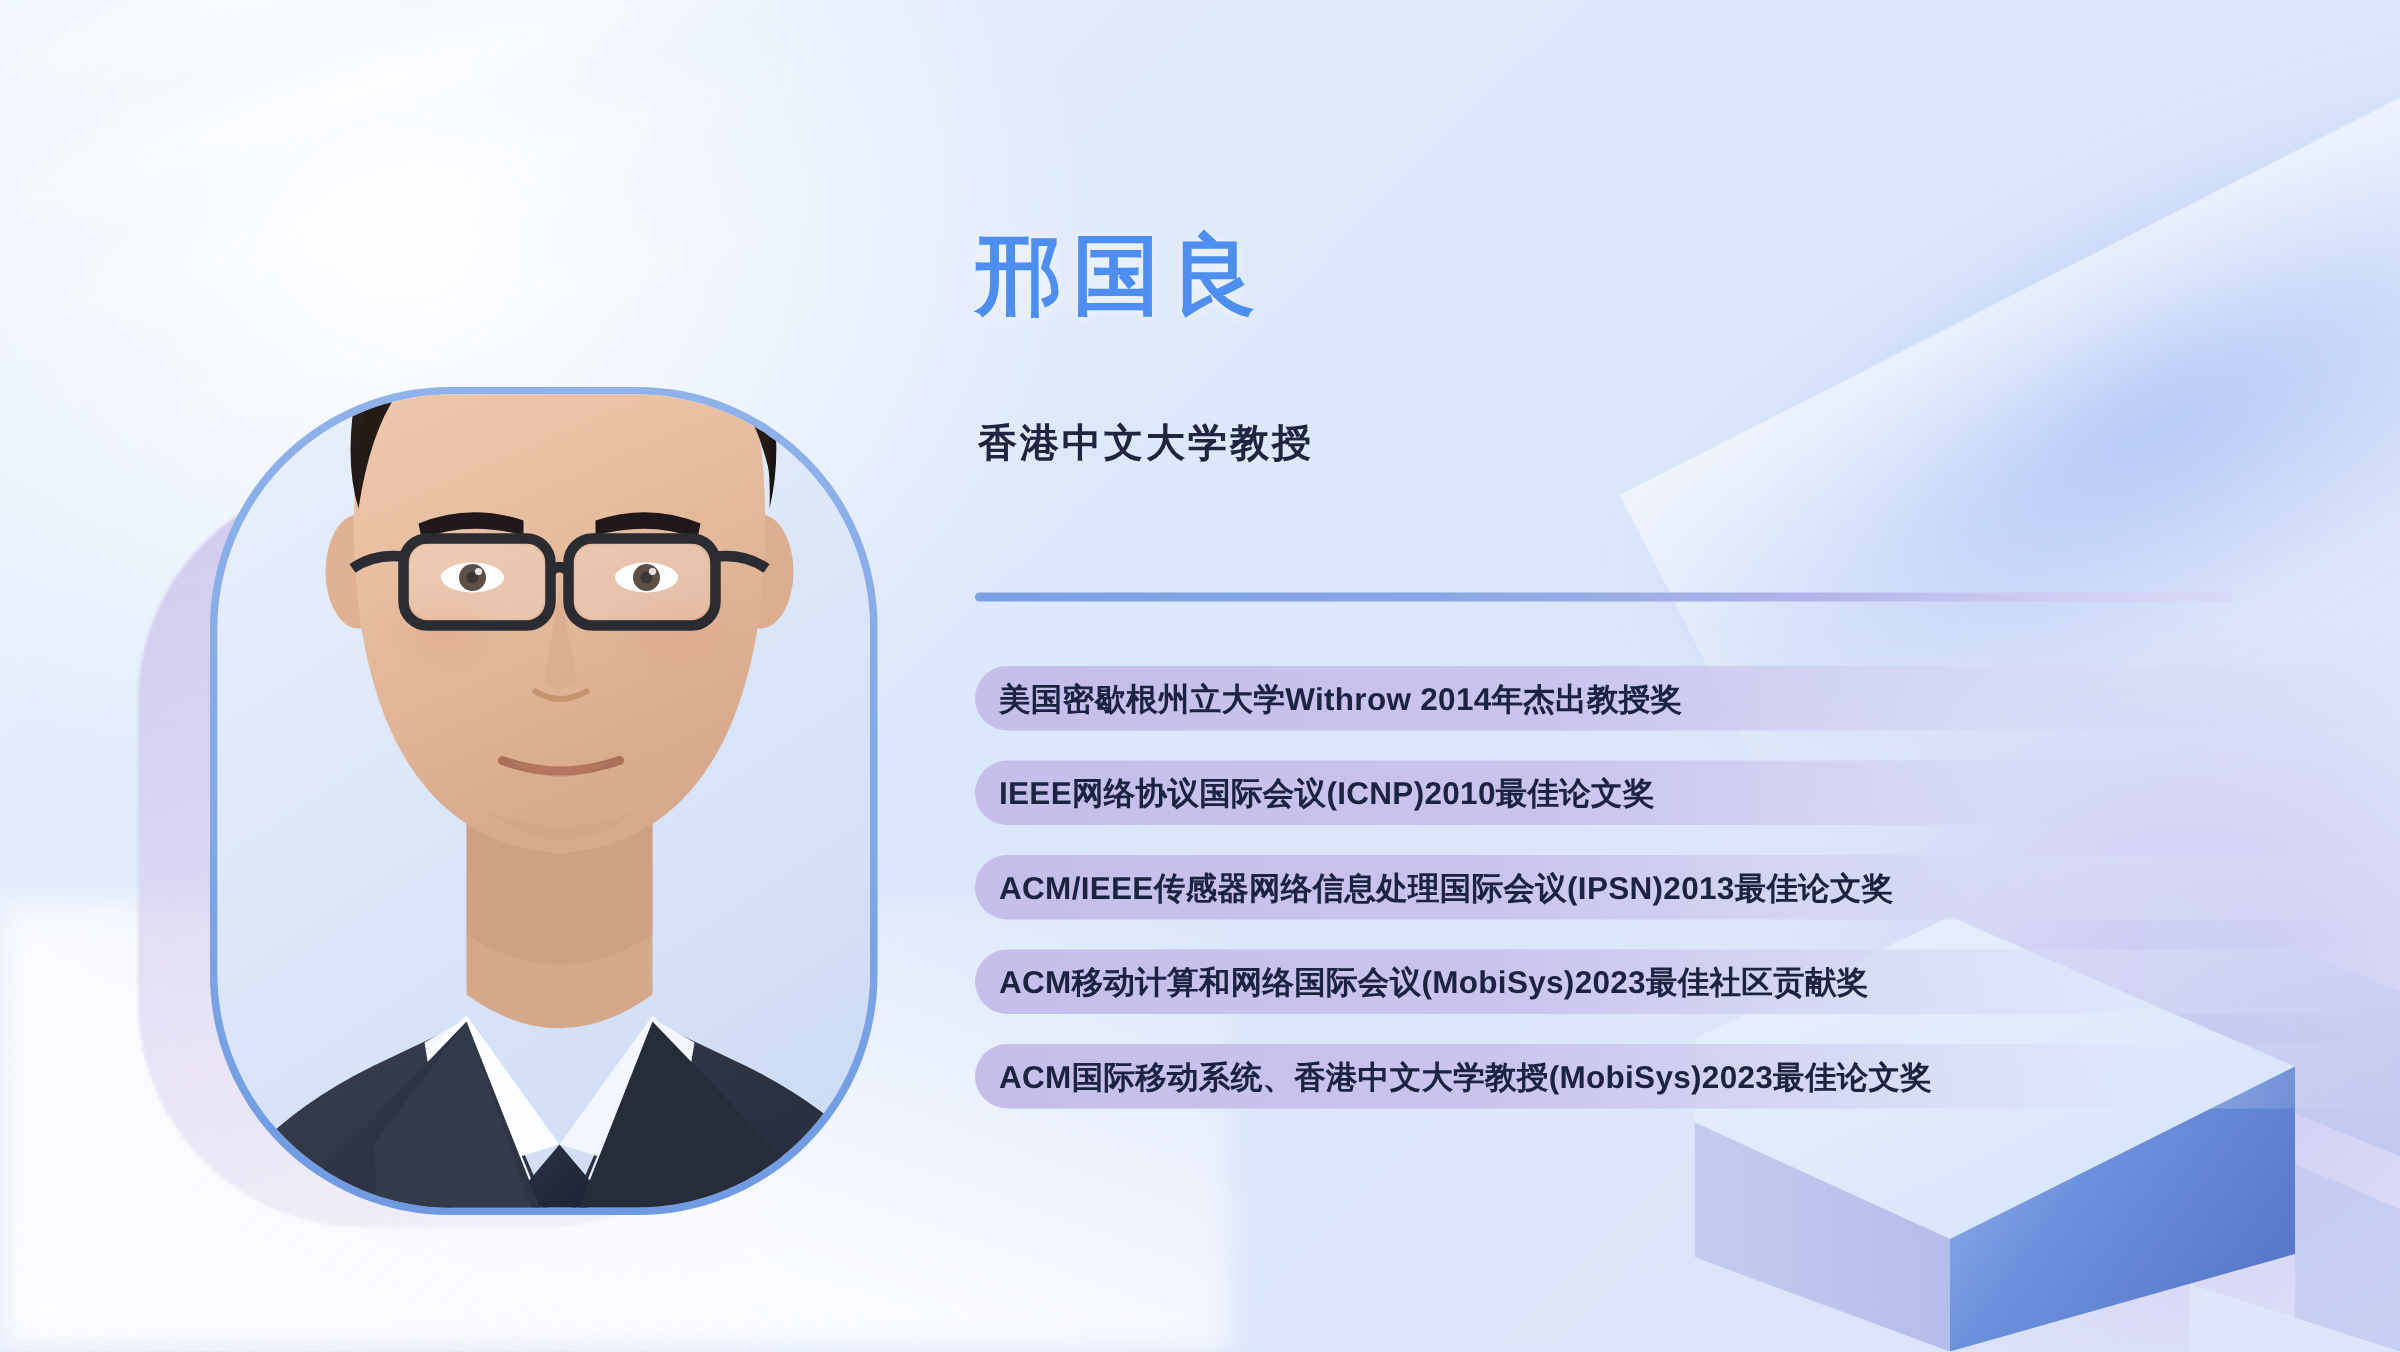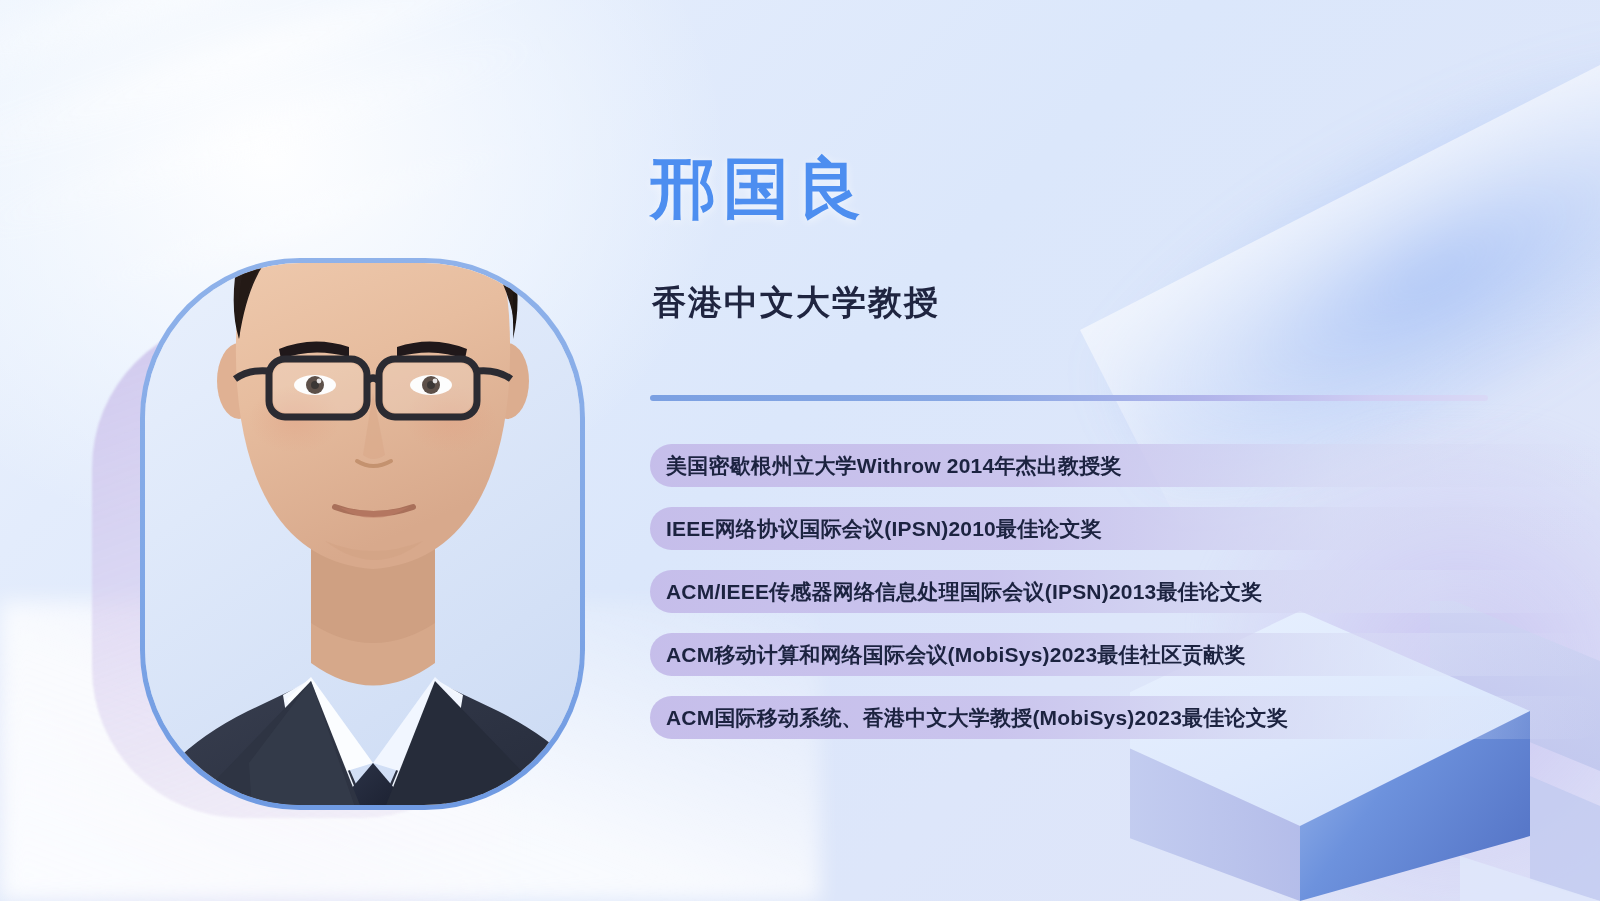--- a/index.html
+++ b/index.html
@@ -90,28 +90,28 @@
   }
   
   .person{ position:absolute; left:-82px; top:-200px; width:620px; height:1020px; }
   .person svg{ display:block; width:100%; height:100%; }
 
   
   .content{ position:absolute; left:650px; top:0; width:950px; height:901px; }
 
   .name{
     position:absolute; left:0; top:155px;
-    font-size:66px; font-weight:700; letter-spacing:7px;
+    font-size:58px; font-weight:700; letter-spacing:7px;
     color:#4d8ef0; line-height:1;
     text-shadow:0 2px 10px rgba(255,255,255,.6);
     text-align:center;
   }
   .subtitle{
     position:absolute; left:2px; top:276px;
-    font-size:34px; font-weight:700; letter-spacing:2px;
+    font-size:26px; font-weight:700; letter-spacing:2px;
     color:#1f2540; line-height:1.53;
   }
   .subtitle div{ white-space:nowrap; }
 
   .divider{
     position:absolute; left:0; top:395px; width:838px; height:6px;
     border-radius:3px;
     background:linear-gradient(90deg,#7ba0e2 0%,#88a8e4 38%,#b1b4ea 66%,#cfcdf3 86%,#d9d9f6 100%);
   }
 
@@ -299,21 +299,21 @@
     <div>香港中文大学教授</div>
   </div>
 
   <div class="divider"></div>
 
   <div class="awards">
     <div class="pill w1">
       <span>美国密歇根州立大学Withrow 2014年杰出教授奖</span>
     </div>
     <div class="pill w1">
-      <span>IEEE网络协议国际会议(IPSN)2010最佳论文奖</span>
+      <span>IEEE网络协议国际会议(ICNP)2010最佳论文奖</span>
     </div>
     <div class="pill">
       <span>ACM/IEEE传感器网络信息处理国际会议(IPSN)2013最佳论文奖</span>
     </div>
     <div class="pill">
       <span>ACM移动计算和网络国际会议(MobiSys)2023最佳社区贡献奖</span>
     </div>
     <div class="pill">
       <span>ACM国际移动系统、香港中文大学教授(MobiSys)2023最佳论文奖</span>
     </div>

